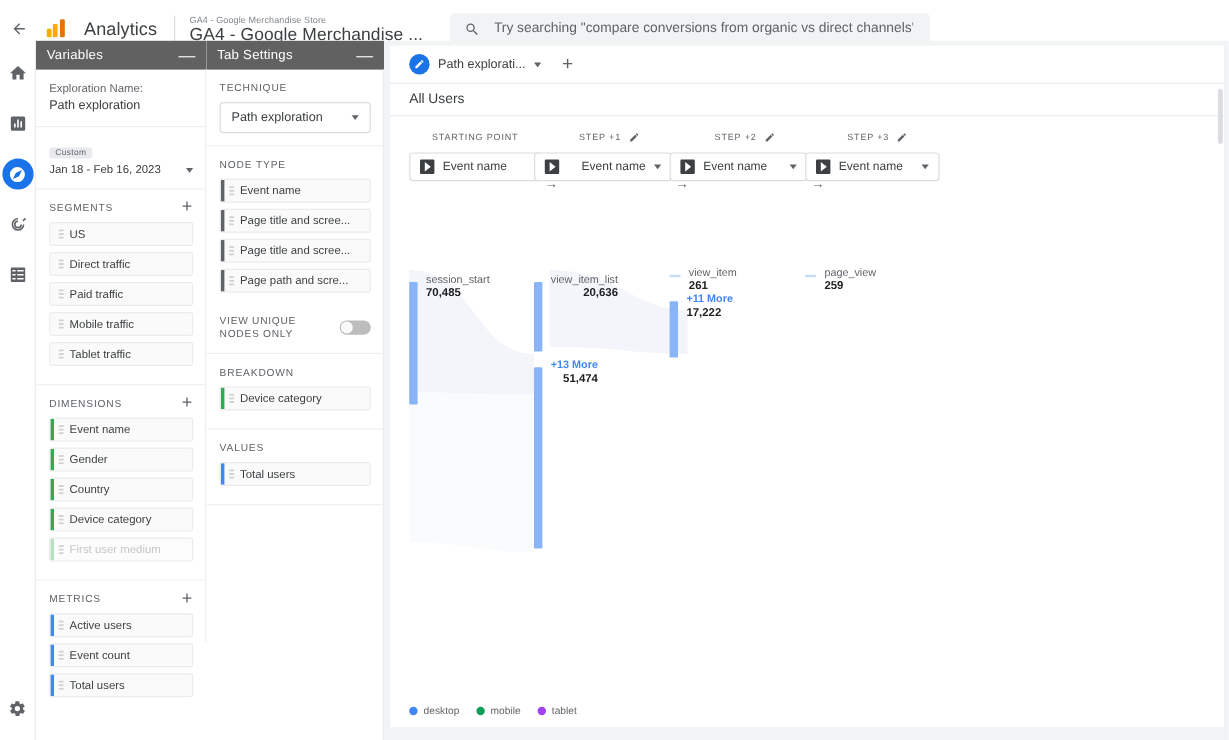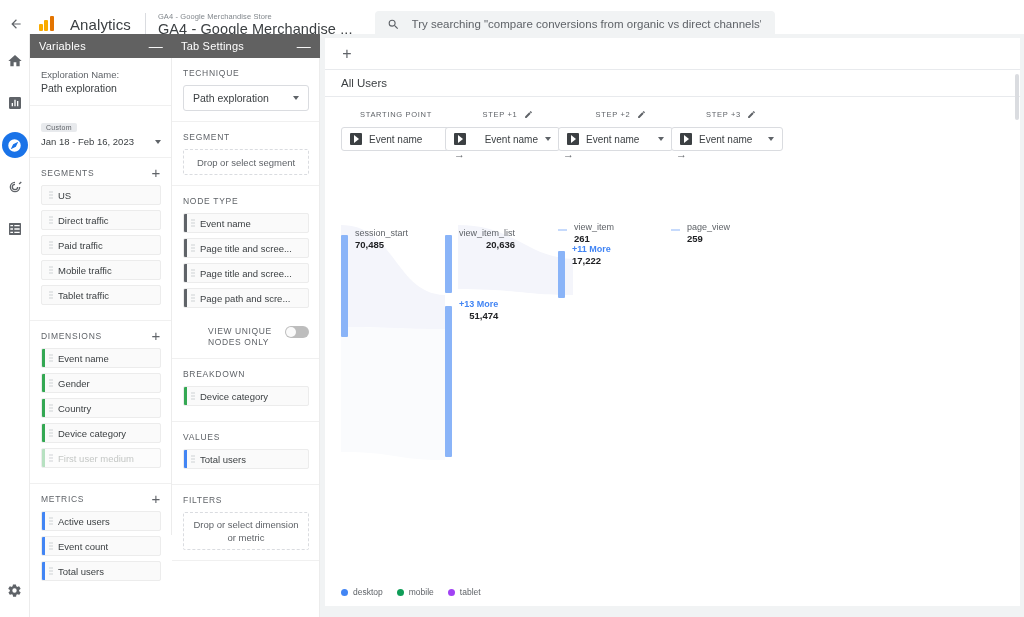--- a/index.html
+++ b/index.html
@@ -109,21 +109,21 @@
   .dropbox {
     border: 1px dashed #dadce0; border-radius: 2px; min-height: 26px;
     display: flex; align-items: center; justify-content: center; text-align: center;
     font-size: 9.5px; color: #5f6368; padding: 5px 7px; line-height: 13px; cursor: pointer;
   }
   .select {
     border: 1px solid #dadce0; border-radius: 3px; height: 26px; display: flex;
     align-items: center; justify-content: space-between; padding: 0 9px;
     font-size: 10.5px; color: #3c4043; cursor: pointer;
   }
-  .toggle-row { display: flex; align-items: flex-start; justify-content: space-between; margin-left: 25px; }
+  .toggle-row { display: flex; align-items: center; justify-content: space-between; }
   .toggle-label { font-size: 8.5px; color: #5f6368; letter-spacing: .6px; line-height: 11px; width: 82px; }
   .toggle { width: 26px; height: 12px; background: #bdbdbd; border-radius: 7px; position: relative; cursor: pointer; }
   .toggle .knob { position: absolute; left: 1px; top: 1px; width: 10px; height: 10px; background: #fafafa; border-radius: 50%; }
   .nodefilter-text { font-size: 9.5px; color: #5f6368; text-align: center; padding-top: 8px; }
 
   
   .canvas {
     position: absolute; left: 320px; top: 34px; width: 704px; height: 583px;
     background: #f1f3f4; padding: 4px 4px 4px 5px;
   }
@@ -369,24 +369,20 @@
   <div class="panel-body">
 
     <div class="sec">
       <div class="sec-label">TECHNIQUE</div>
       <div class="select">
         <span>Path exploration</span>
         <span class="caret"></span>
       </div>
     </div>
 
-    <div class="sec">
-      <div class="sec-label">SEGMENT</div>
-      <div class="dropbox">Drop or select segment</div>
-    </div>
 
     <div class="sec">
       <div class="sec-label">NODE TYPE</div>
       <div id="node-list">
           <div class="chip node">
             <span class="bar"></span>
             <span class="grip"></span>
             <span>Event name</span>
           </div>
           <div class="chip node">
@@ -424,33 +420,38 @@
 
     <div class="sec">
       <div class="sec-label">VALUES</div>
       <div class="chip met">
         <span class="bar"></span>
         <span class="grip"></span>
         <span>Total users</span>
       </div>
     </div>
 
-    <div class="sec">
-      <div class="sec-label">FILTERS</div>
-      <div class="dropbox">Drop or select dimension or metric</div>
-    </div>
 
 
   </div>
 </div>
 
 <div class="canvas">
   <div class="card">
 
     <div class="tabbar">
+      <div class="tab">
+        <span class="tab-icon">
+          <svg width="9" height="9" viewBox="0 0 24 24">
+              <path fill="#fff" d="M3 17.25V21h3.75L17.81 9.94l-3.75-3.75zM20.71 7.04a1 1 0 000-1.41l-2.34-2.34a1 1 0 00-1.41 0l-1.83 1.83 3.75 3.75z"></path>
+            </svg>
+        </span>
+        <span class="tab-label">Path explorati...</span>
+        <span class="caret"></span>
+      </div>
       <div class="tab-add">+</div>
     </div>
 
     <div class="allusers">All Users</div>
 
     <div class="chartarea">
       <svg id="flow-svg" width="695" height="400" style="position:absolute;left:0;top:0;">
         <path d="M16,128 C70,128 70,197 120,198 L120,232 C70,233 70,230 16,230 Z" fill="#f4f5fb"></path>
         <path d="M16,230 C70,230 70,232 120,232 L120,363 C70,363 70,355 16,355 Z" fill="#fafbfd"></path>
         <path d="M133,128 C190,128 200,160 248,162 L248,198 C200,198 190,192 133,192 Z" fill="#f4f5fb"></path>

